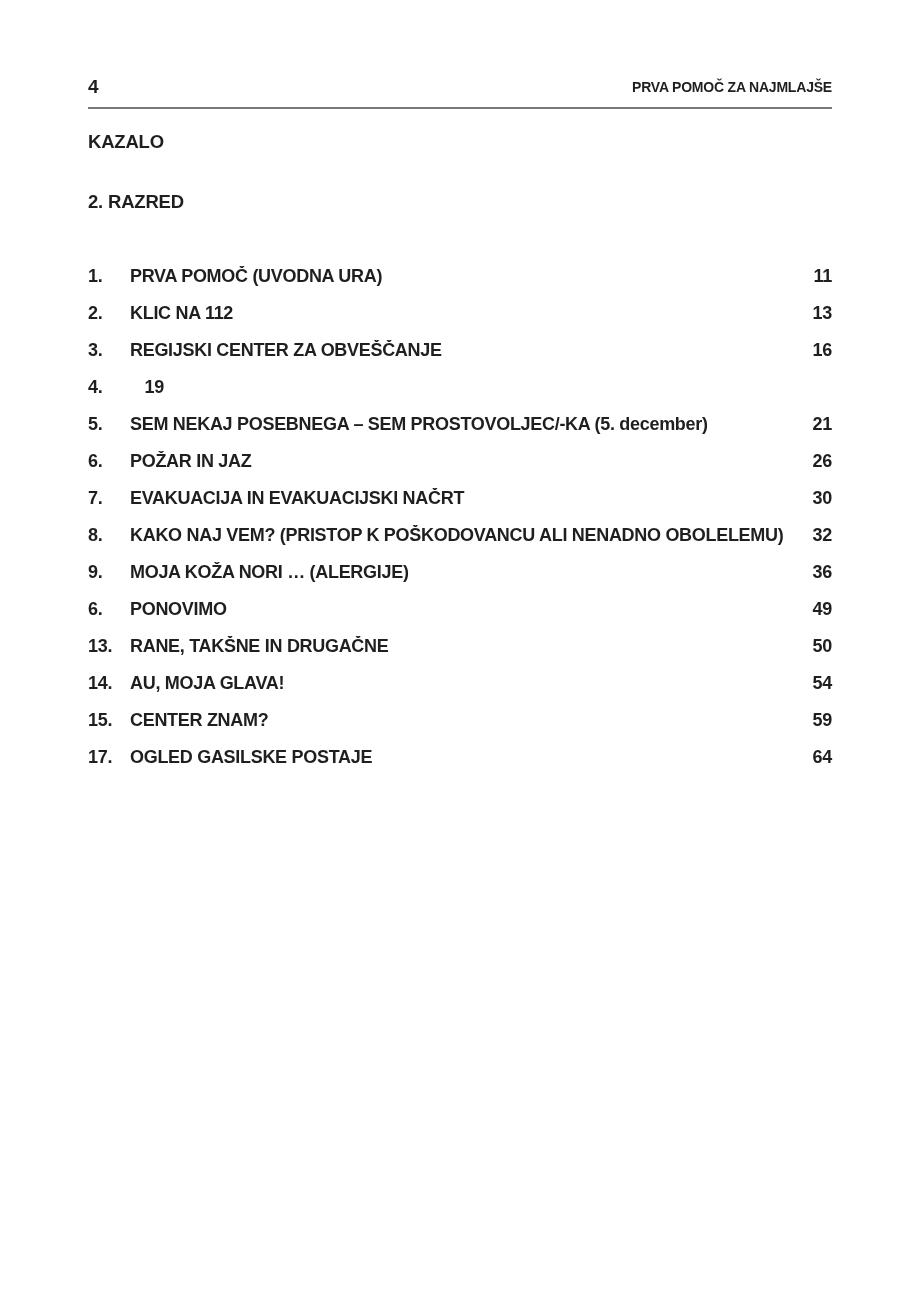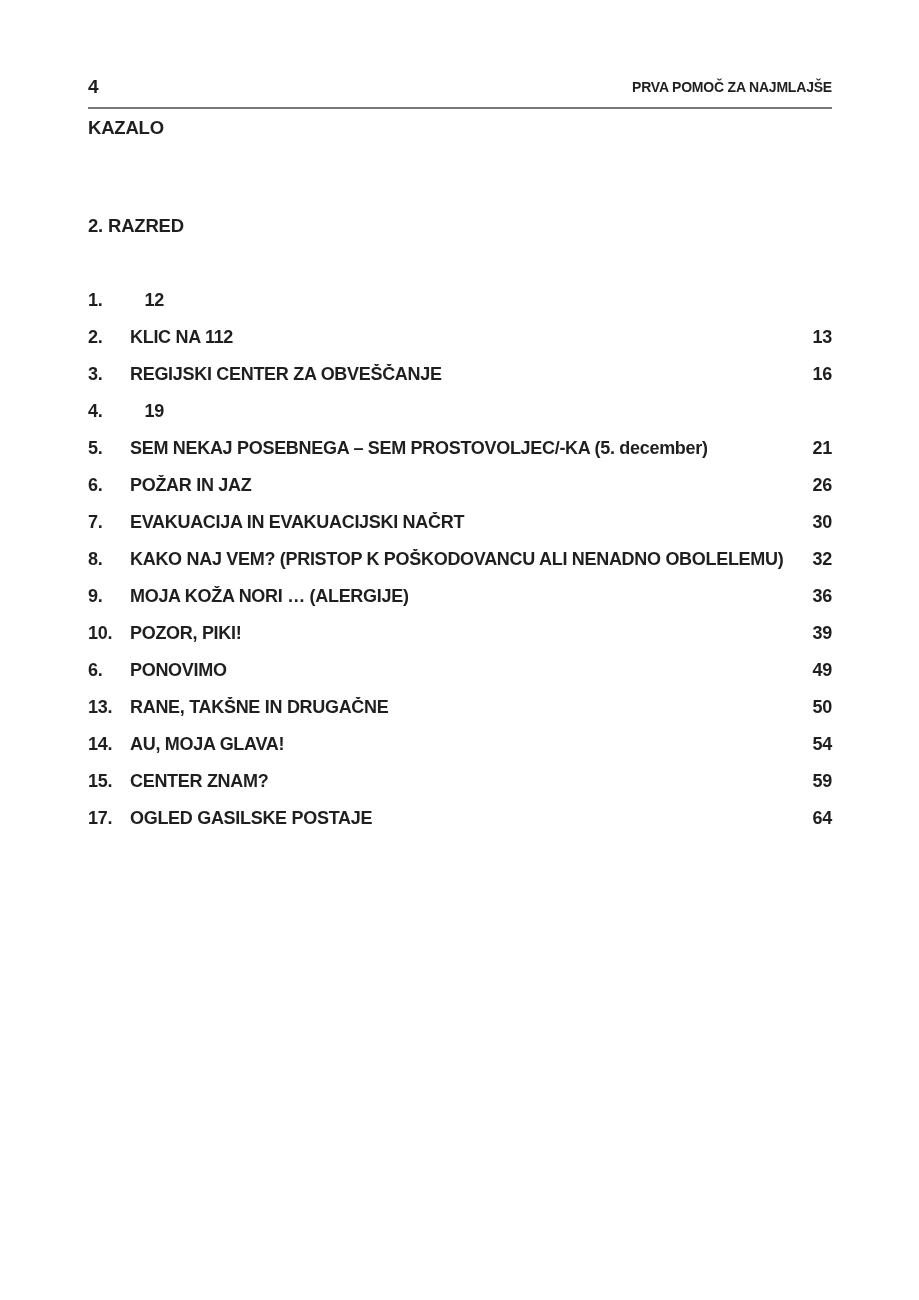--- a/index.html
+++ b/index.html
@@ -33,27 +33,27 @@
   }
   .page-num {
     font-size: 19px;
     line-height: 22px;
   }
   .book-title {
     font-size: 14px;
     line-height: 22px;
   }
   .toc-title {
-    margin-top: 8px;
+    margin-top: 22px;
     font-size: 18.5px;
     line-height: 21px;
     letter-spacing: -0.2px;
   }
   .section-title {
-    margin-top: 77px;
+    margin-top: 39px;
     font-size: 18.5px;
     line-height: 21px;
     letter-spacing: -0.2px;
   }
   .toc-list {
     margin-top: 54px;
   }
   .toc-row {
     display: flex;
     align-items: baseline;
@@ -89,21 +89,22 @@
       <span class="book-title">PRVA POMOČ ZA NAJMLAJŠE</span>
     </div>
 
     <div class="toc-title">KAZALO</div>
 
     <div class="section-title">2. RAZRED</div>
 
     <div class="toc-list" id="toc-list">
   <div class="toc-row">
     <span class="toc-num">1.</span>
-    <span class="toc-page">12</span>
+    <span class="toc-item-title">PRVA POMOČ (UVODNA URA)</span>
+    <span class="toc-page">11</span>
   </div>
 
   <div class="toc-row">
     <span class="toc-num">2.</span>
     <span class="toc-item-title">KLIC NA 112</span>
     <span class="toc-page">13</span>
   </div>
 
   <div class="toc-row">
     <span class="toc-num">3.</span>
@@ -139,25 +140,20 @@
     <span class="toc-item-title">KAKO NAJ VEM? (PRISTOP K POŠKODOVANCU ALI NENADNO OBOLELEMU)</span>
     <span class="toc-page">32</span>
   </div>
 
   <div class="toc-row">
     <span class="toc-num">9.</span>
     <span class="toc-item-title">MOJA KOŽA NORI … (ALERGIJE)</span>
     <span class="toc-page">36</span>
   </div>
 
-  <div class="toc-row">
-    <span class="toc-num">10.</span>
-    <span class="toc-item-title">POZOR, PIKI!</span>
-    <span class="toc-page">39</span>
-  </div>
 
 
   <div class="toc-row">
     <span class="toc-num">6.</span>
     <span class="toc-item-title">PONOVIMO</span>
     <span class="toc-page">49</span>
   </div>
 
   <div class="toc-row">
     <span class="toc-num">13.</span>

